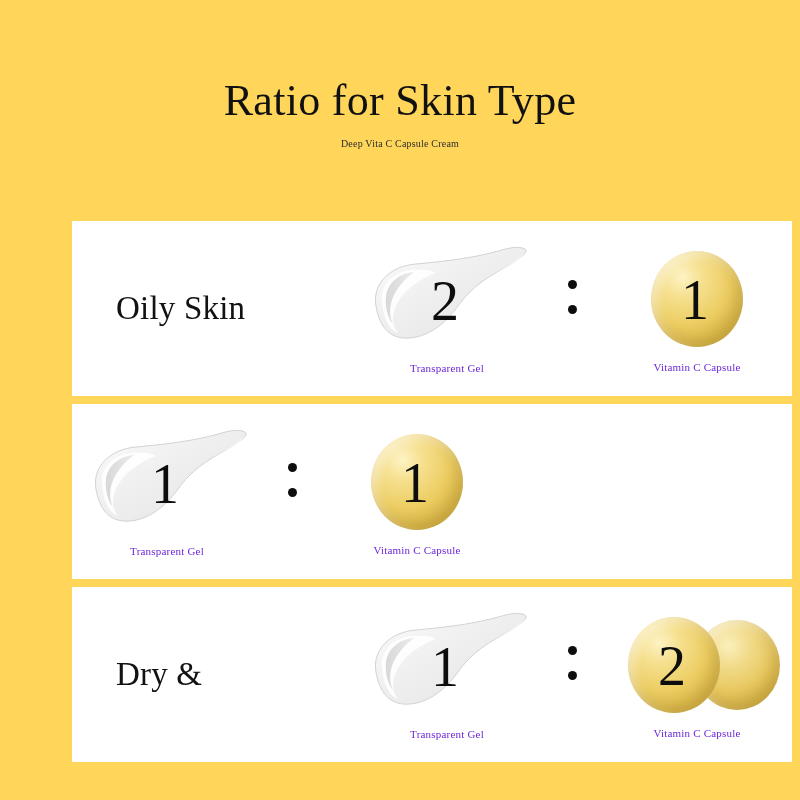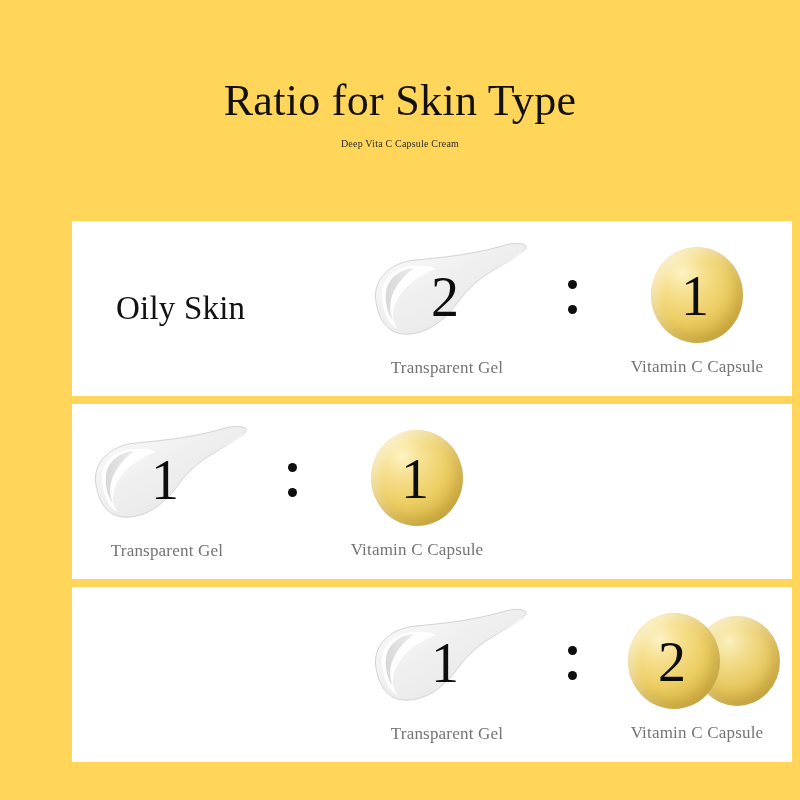--- a/index.html
+++ b/index.html
@@ -109,22 +109,22 @@
     font-size: 56px;
     line-height: 1;
     color: #0d0d0d;
     font-weight: 400;
   }
   .num-gel { transform: translate(-2px, 2px); }
   .num-cap { transform: translate(-2px, 1px); }
 
   .caption {
     margin-top: 8px;
-    font-size: 17px;
-    color: #737373;
+    font-size: 11px;
+    color: #6d28d9;
     letter-spacing: 0.2px;
     white-space: nowrap;
   }
 
   
   .gel-art { width: 170px; height: 110px; }
   .gel-svg {
     position: absolute;
     left: 0;
     top: 0;
@@ -286,20 +286,21 @@
             <span class="num num-cap">1</span>
           </div>
           <div class="caption">Vitamin C Capsule</div>
         </div>
 
       </div>
     </div>
 
     <div class="card">
       <div class="skin-type">
+        <span class="line">Dry &amp;</span>
       </div>
       <div class="ratio">
 
         <div class="unit unit-gel">
           <div class="art gel-art">
             <svg class="gel-svg" viewBox="0 0 170 110" xmlns="http://www.w3.org/2000/svg">
               <defs>
                 <linearGradient id="gelGrad3" x1="0" y1="0" x2="1" y2="1">
                   <stop offset="0%" stop-color="#fbfbfc"></stop>
                   <stop offset="45%" stop-color="#efefef"></stop>

